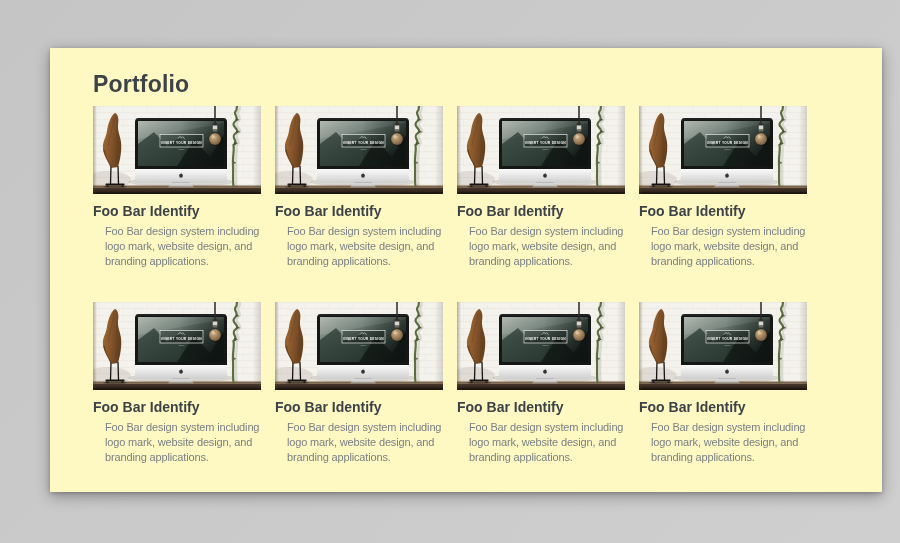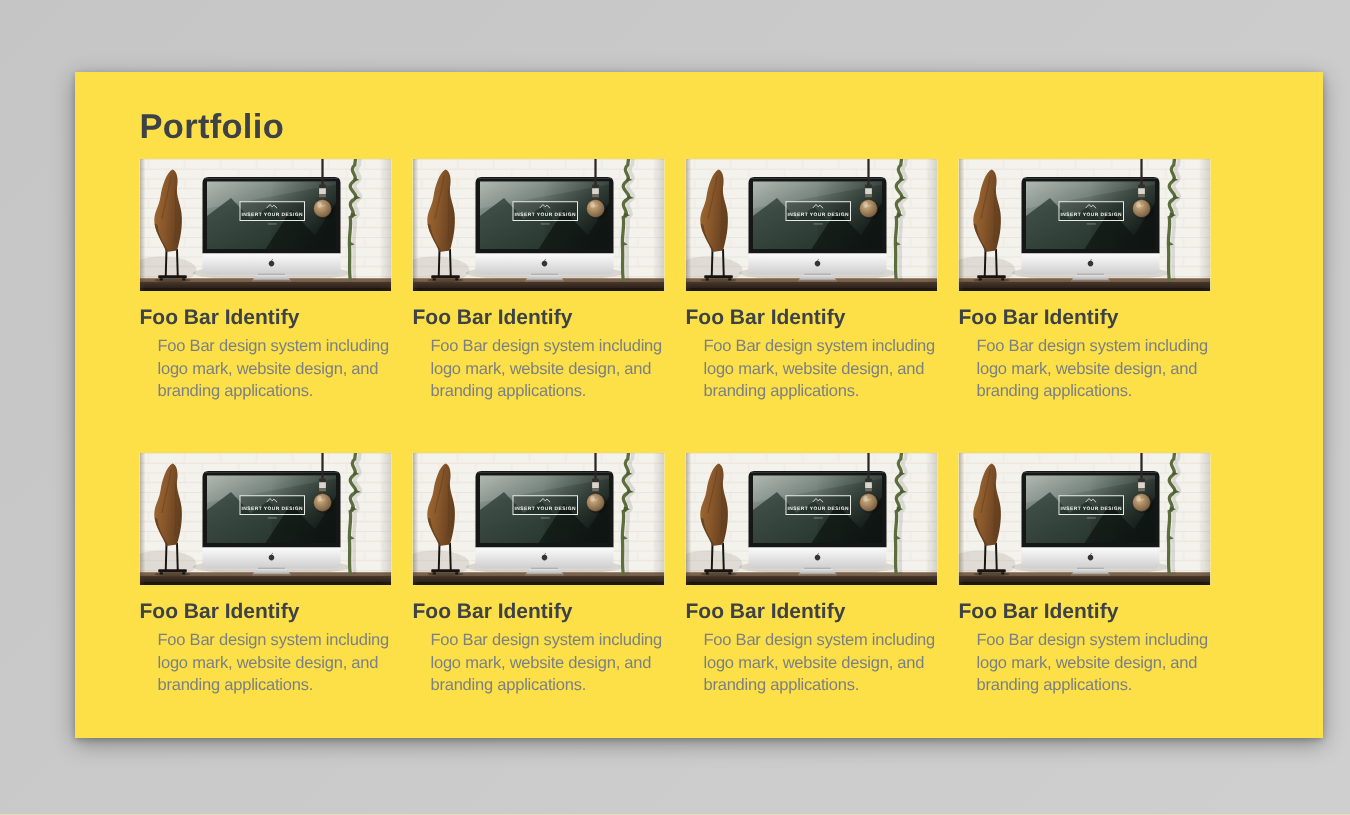--- a/index.html
+++ b/index.html
@@ -1,19 +1,19 @@
 <!DOCTYPE html>
 <html><head>
 <meta charset="utf-8">
 <style>
   html,body{margin:0;padding:0;width:900px;height:543px;overflow:hidden;
     font-family:"Liberation Sans", sans-serif;}
   body{background:linear-gradient(135deg,#c5c5c5 0%,#cbcbcb 55%,#cfcfcf 100%);}
   .panel{position:absolute;left:50px;top:48px;width:832px;height:444px;
-    background:#fde047;box-sizing:border-box;padding:24px 44px 16px 43px;
+    background:#fef9c3;box-sizing:border-box;padding:24px 44px 16px 43px;
     box-shadow:0 4px 14px rgba(0,0,0,.33),0 1px 4px rgba(0,0,0,.22);}
   h1.page-title{margin:0 0 9px 0;font-size:23px;line-height:25px;font-weight:700;
     color:#3d4247;letter-spacing:.2px;}
   .grid{display:grid;grid-template-columns:repeat(4,168px);column-gap:14px;row-gap:33px;}
   .card{width:168px;cursor:pointer;}
   .thumb{margin:0;width:168px;height:88px;overflow:hidden;background:#efede8;}
   .thumb svg{display:block;width:100%;height:100%;}
   .card-title{margin:9px 0 0 0;font-size:14px;line-height:16px;font-weight:700;
     color:#3d4247;}
   .card-desc{margin:5px 0 0 12px;font-size:11px;line-height:15px;color:#7b8084;

